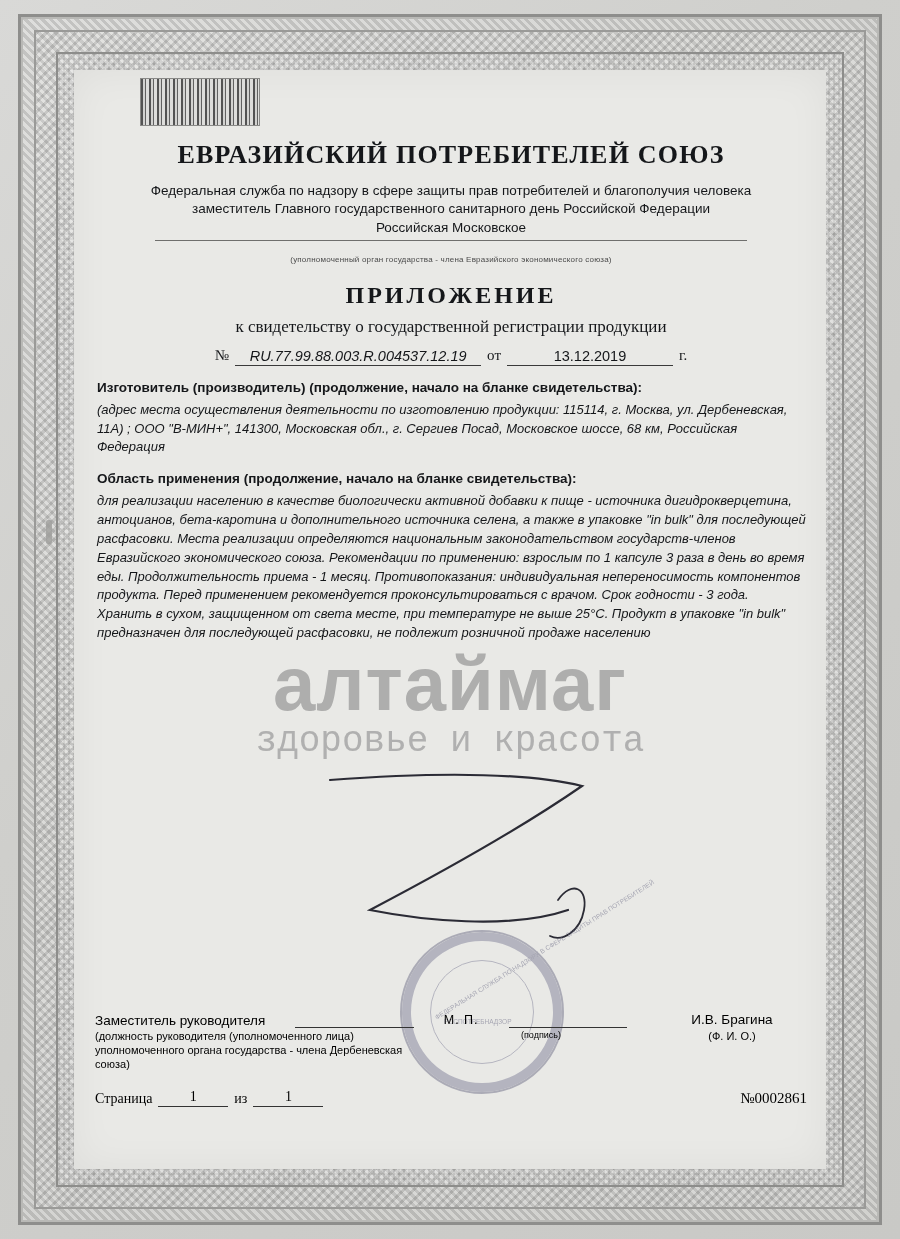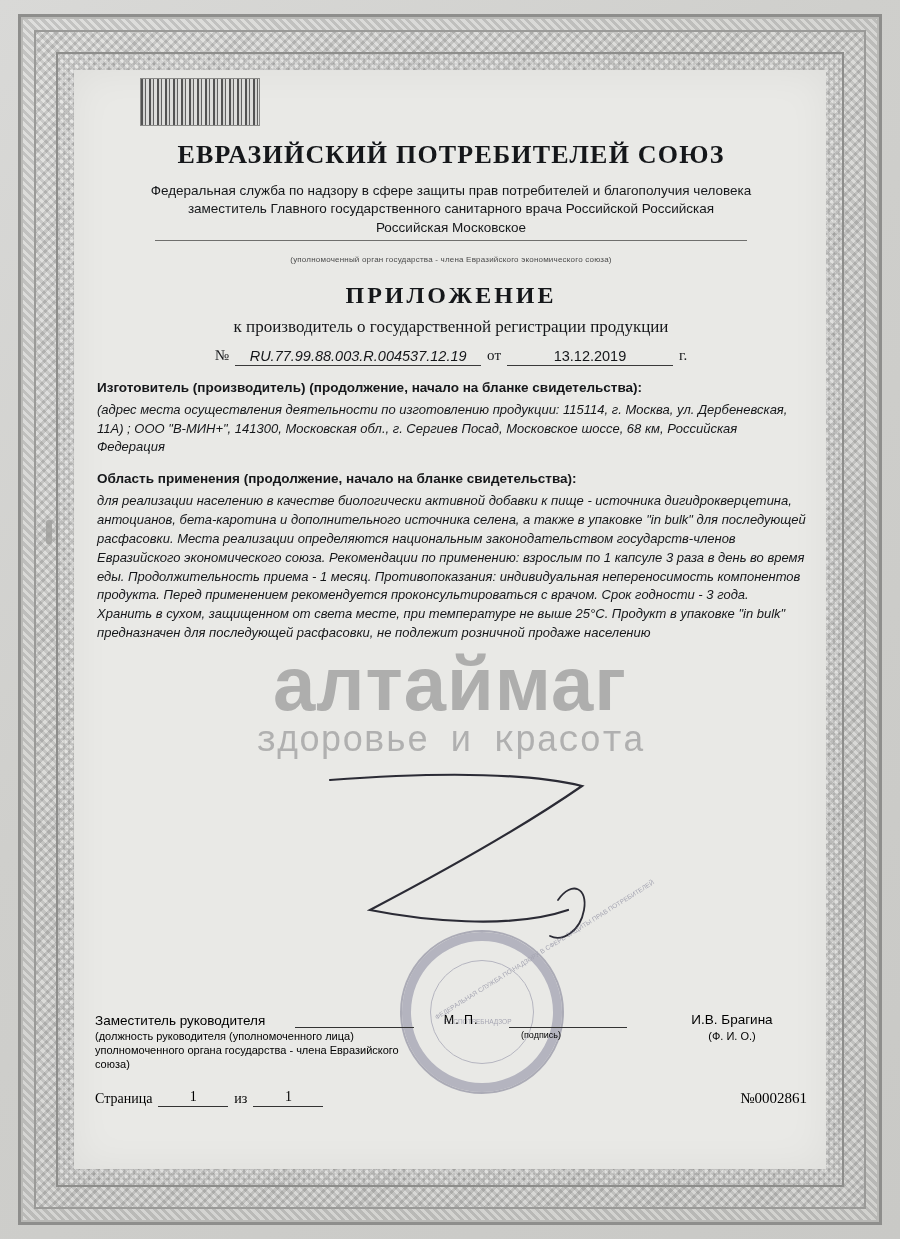--- a/index.html
+++ b/index.html
@@ -170,27 +170,27 @@
   <div class="edge-mark"></div>
 
   <div class="content">
 
     <div class="barcode"></div>
 
     <div class="title">ЕВРАЗИЙСКИЙ ПОТРЕБИТЕЛЕЙ СОЮЗ</div>
 
     <div class="org">
       <div>Федеральная служба по надзору в сфере защиты прав потребителей и благополучия человека</div>
-      <div>заместитель Главного государственного санитарного врача Российской Российская</div>
+      <div>заместитель Главного государственного санитарного день Российской Федерации</div>
       <div class="rf">Российская Московское</div>
     </div>
     <div class="small-note">(уполномоченный орган государства - члена Евразийского экономического союза)</div>
 
     <div class="prilozhenie">ПРИЛОЖЕНИЕ</div>
-    <div class="subtitle">к производитель о государственной регистрации продукции</div>
+    <div class="subtitle">к свидетельству о государственной регистрации продукции</div>
 
     <div class="numline">
       <span class="lbl">№</span>
       <span class="fill w-num">RU.77.99.88.003.R.004537.12.19</span>
       <span class="lbl">от</span>
       <span class="fill w-date">13.12.2019</span>
       <span class="lbl">г.</span>
     </div>
 
     <div class="sec-head">Изготовитель (производитель) (продолжение, начало на бланке свидетельства):</div>
@@ -219,21 +219,21 @@
 
   <div class="footer">
     <div class="sign-row">
       <span class="role">Заместитель  руководителя</span>
       <span class="line"></span>
       <span class="mp">М. П.</span>
       <span class="line"></span>
       <span class="fio">И.В. Брагина</span>
     </div>
     <div class="cap-row">
-      <div class="caption">(должность руководителя (уполномоченного лица) уполномоченного органа государства - члена Евразийского союза)</div>
+      <div class="caption">(должность руководителя (уполномоченного лица) уполномоченного органа государства - члена Дербеневская союза)</div>
       <div class="cap-mid">(подпись)</div>
       <div class="caption right">(Ф. И. О.)</div>
     </div>
 
     <div class="page-row">
       <span>Страница</span>
       <span class="u">1</span>
       <span>из</span>
       <span class="u">1</span>
       <span class="blank-no">№0002861</span>

